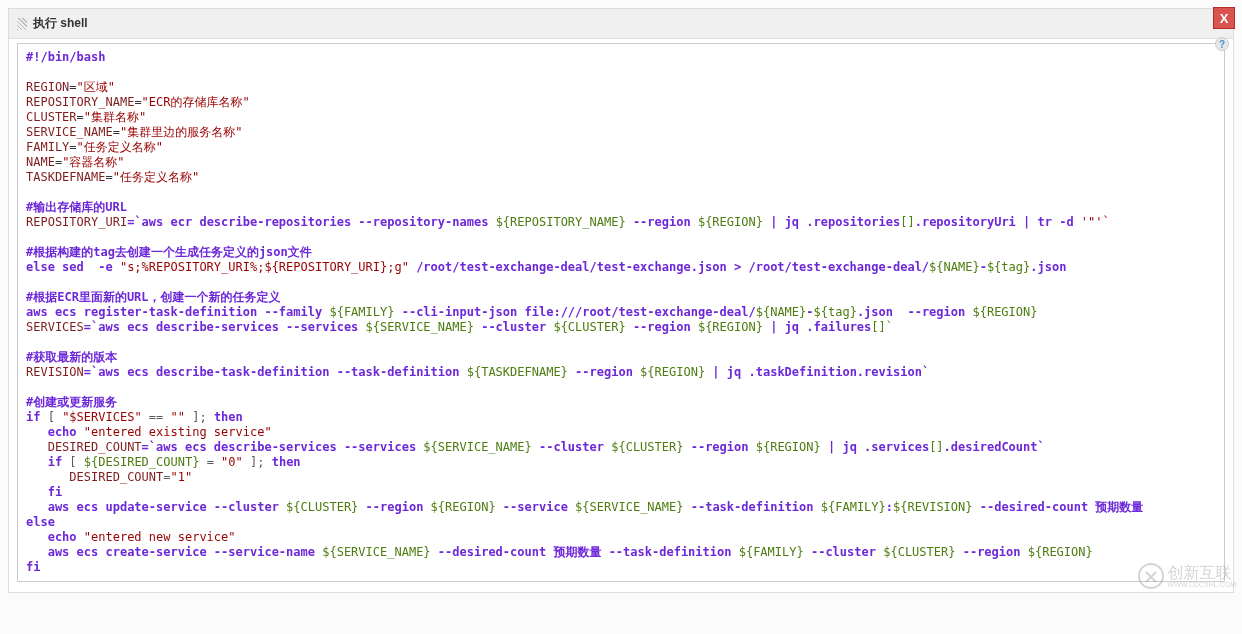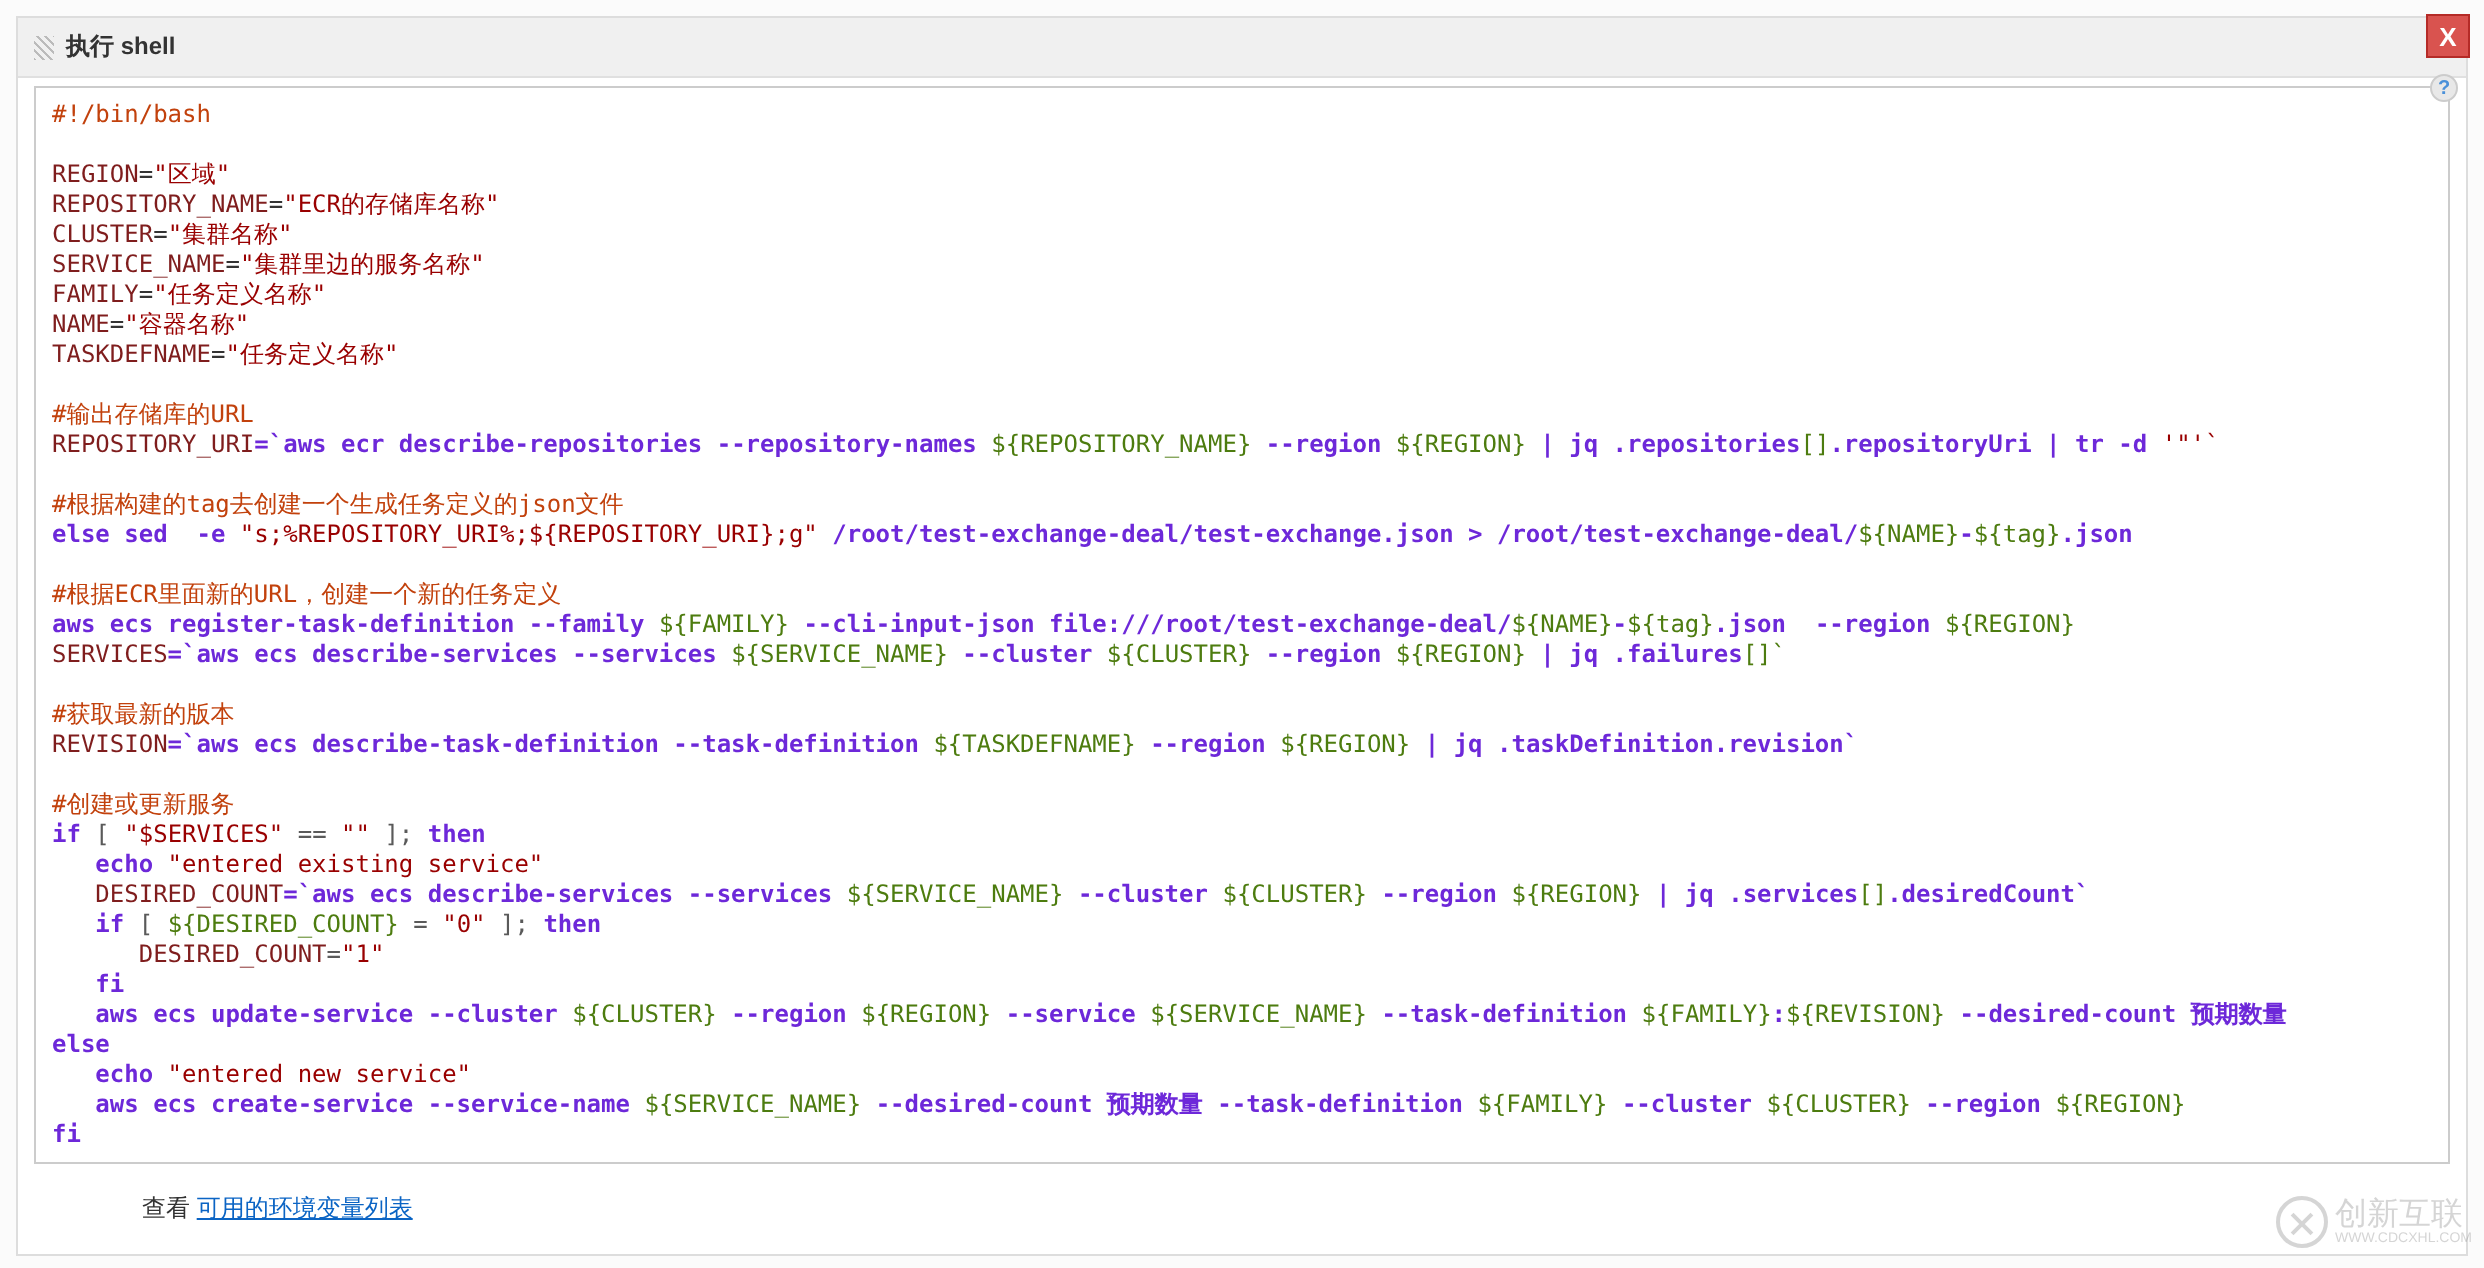--- a/index.html
+++ b/index.html
@@ -111,21 +111,21 @@
       top: 11px;
       left: 4px;
     }
     .wm-circle::before { transform: rotate(45deg); }
     .wm-circle::after { transform: rotate(-45deg); }
     .wm-text { font-size: 16px; color: #888; line-height: 1; }
     .c-navy  { color: #6d28d9; font-weight: bold; }
     .c-red   { color: #990000; }
     .c-teal  { color: #7f1d1d; }
     .c-green { color: #4d7c0f; }
-    .c-olive { color: #c2410c; }
+    .c-olive { color: #6d28d9; font-weight: bold; }
     .c-gray  { color: #5a5a5a; }
   </style>
 </head>
 <body>
 
 <div class="section-container">
   <div class="section-header">
     <span class="drag-handle"></span>
     <span>执行 shell</span>
     <div class="close-x">X</div>
@@ -163,23 +163,20 @@
 <span class="c-navy">   if</span><span class="c-gray"> [ </span><span class="c-green">${DESIRED_COUNT}</span><span class="c-gray"> = </span><span class="c-red">"0"</span><span class="c-gray"> ]; </span><span class="c-navy">then</span>
 <span class="c-teal">      DESIRED_COUNT</span><span class="c-gray">=</span><span class="c-red">"1"</span>
 <span class="c-navy">   fi</span>
 <span class="c-navy">   aws ecs update-service --cluster </span><span class="c-green">${CLUSTER}</span><span class="c-navy"> --region </span><span class="c-green">${REGION}</span><span class="c-navy"> --service </span><span class="c-green">${SERVICE_NAME}</span><span class="c-navy"> --task-definition </span><span class="c-green">${FAMILY}</span><span class="c-navy">:</span><span class="c-green">${REVISION}</span><span class="c-navy"> --desired-count 预期数量</span>
 <span class="c-navy">else</span>
 <span class="c-navy">   echo </span><span class="c-red">"entered new service"</span>
 <span class="c-navy">   aws ecs create-service --service-name </span><span class="c-green">${SERVICE_NAME}</span><span class="c-navy"> --desired-count 预期数量 --task-definition </span><span class="c-green">${FAMILY}</span><span class="c-navy"> --cluster </span><span class="c-green">${CLUSTER}</span><span class="c-navy"> --region </span><span class="c-green">${REGION}</span>
 <span class="c-navy">fi</span></div>
   </div>
 
-  <div class="footer-line">
-    <span>查看 </span><a href="#">可用的环境变量列表</a>
-  </div>
 </div>
 
 <div class="watermark">
   <div class="wm-circle"></div>
   <div>
     <div class="wm-text">创新互联</div>
     <div class="wm-text" style="font-size:7px">WWW.CDCXHL.COM</div>
   </div>
 </div>
 

